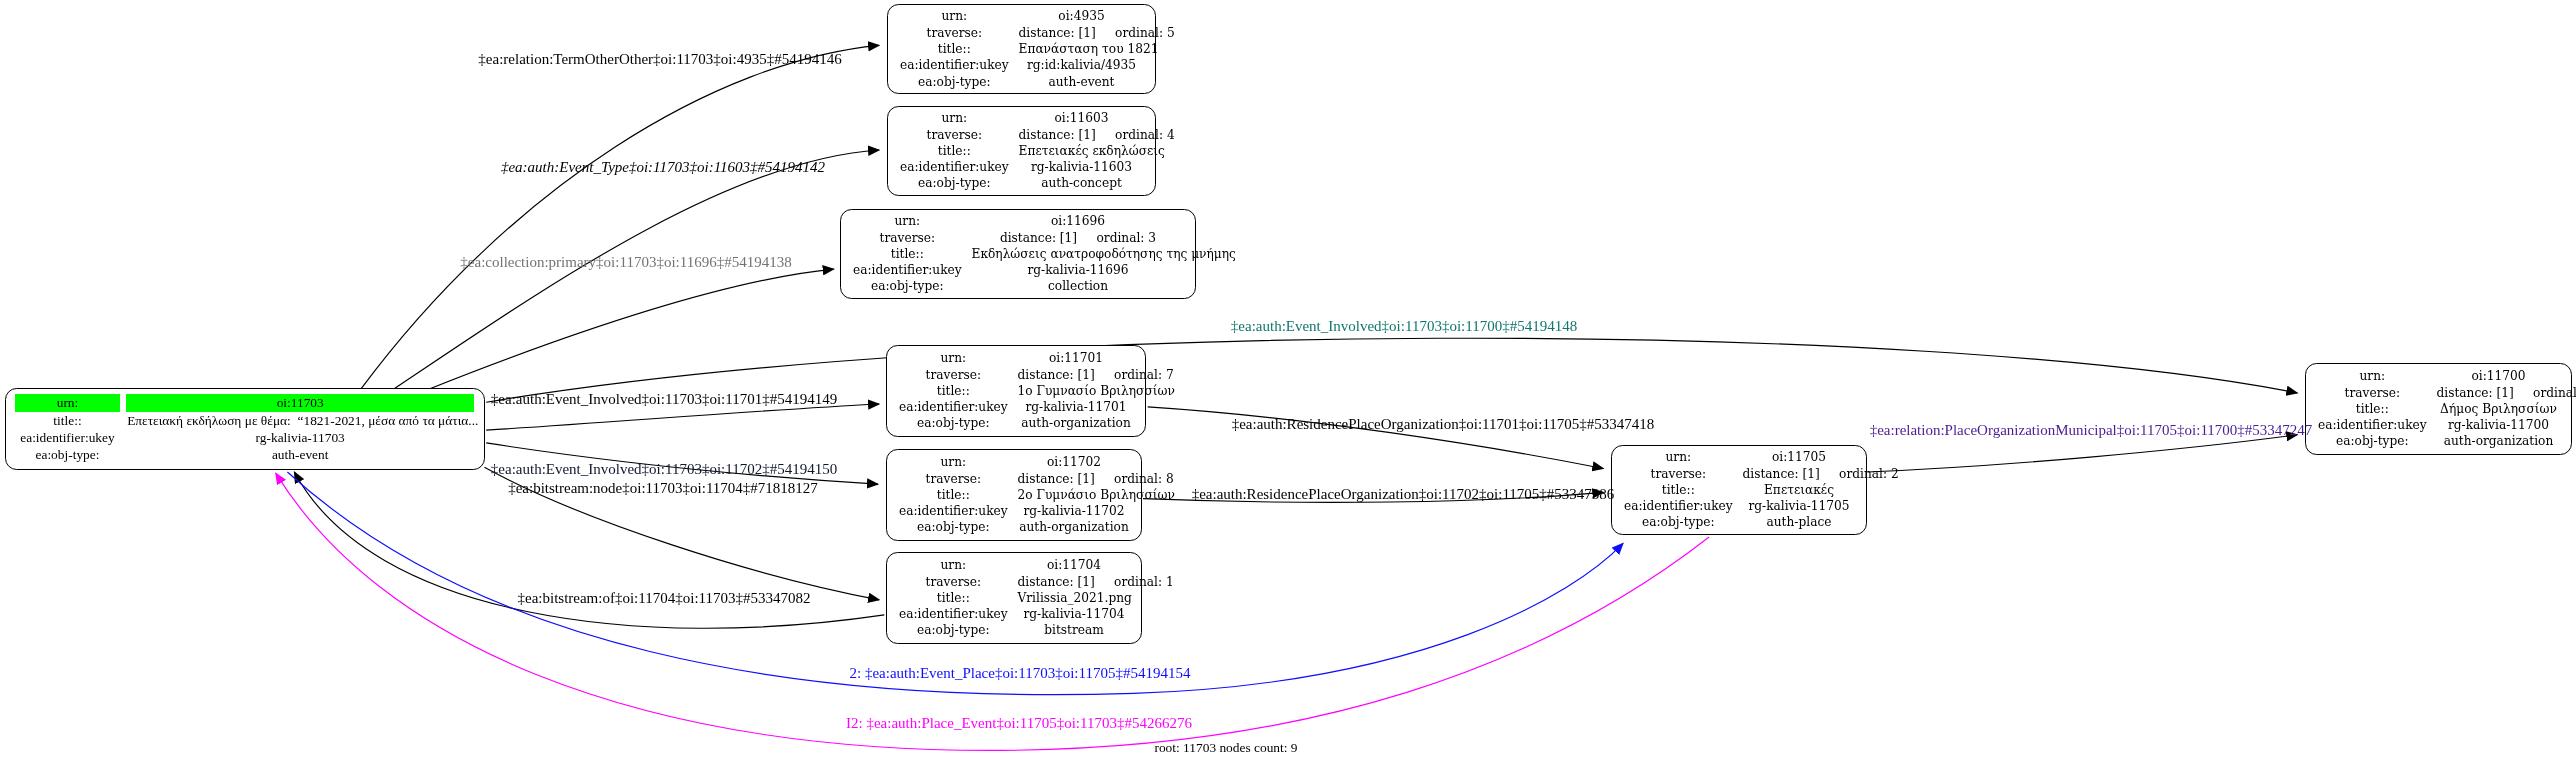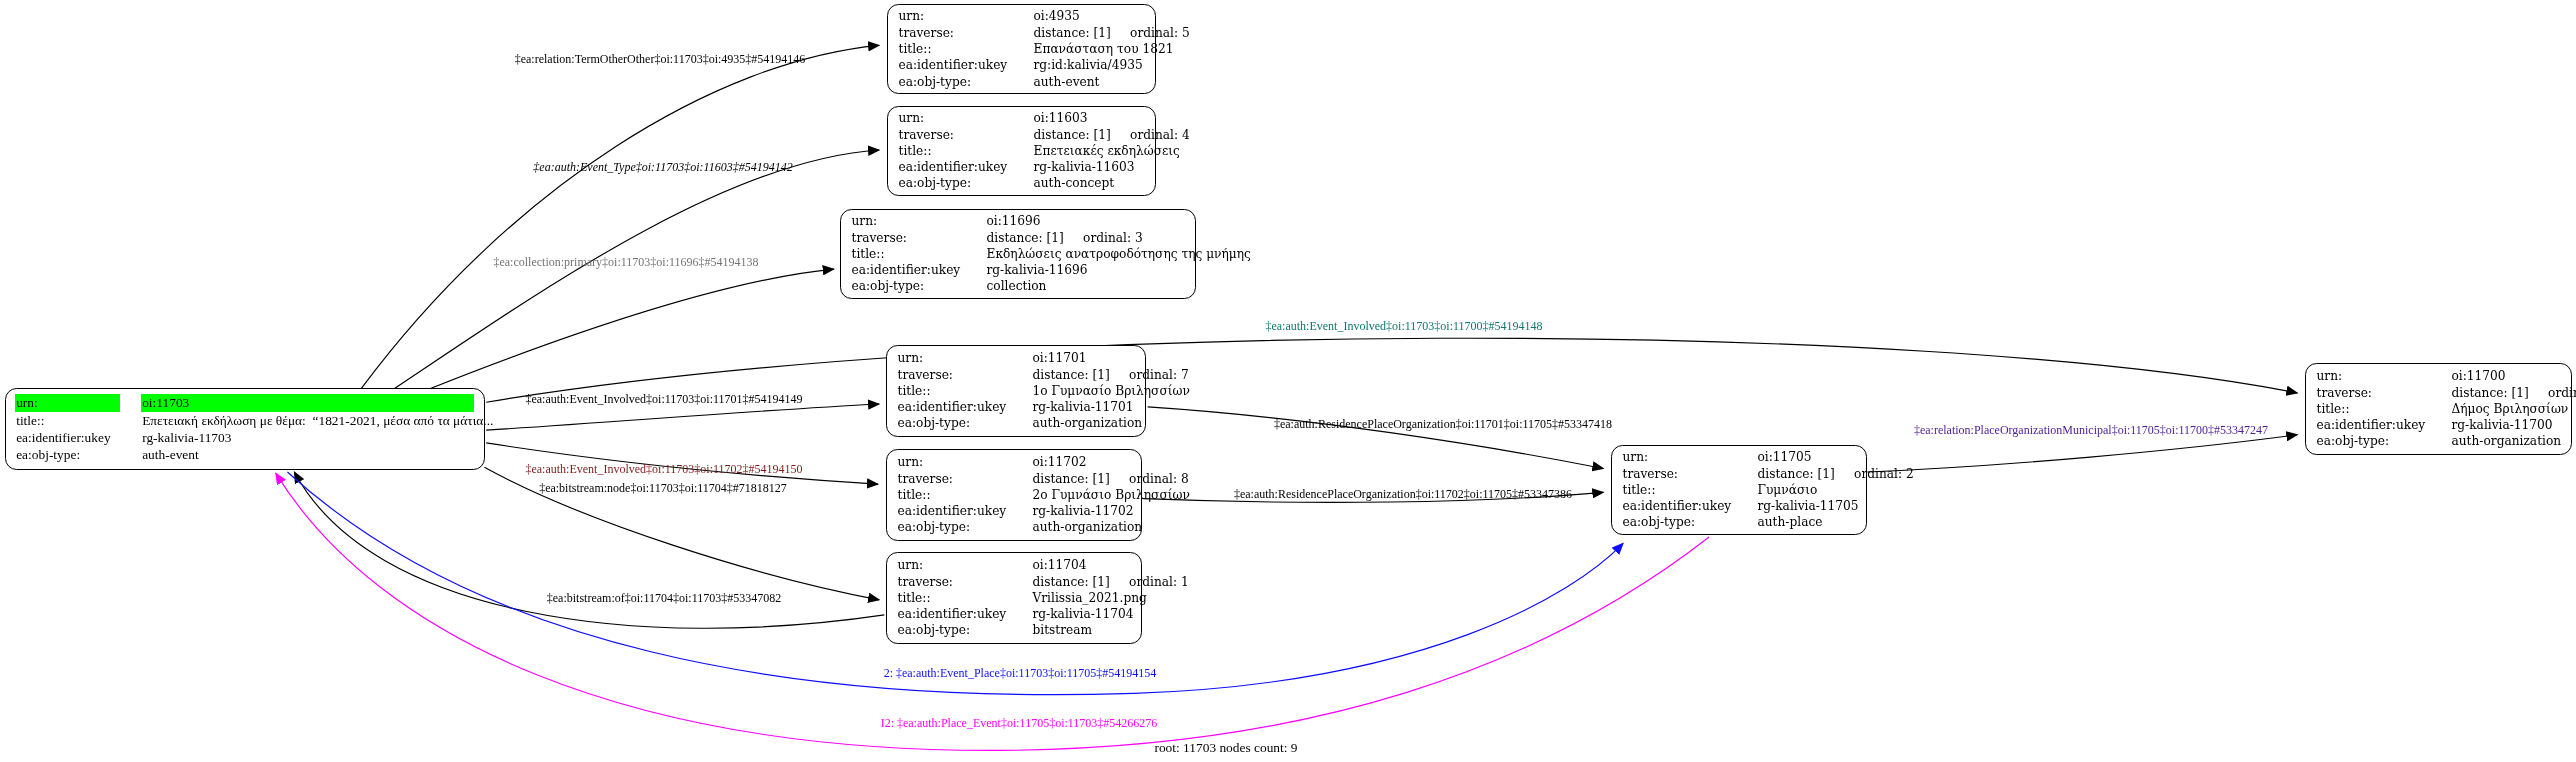--- a/index.html
+++ b/index.html
@@ -7,30 +7,30 @@
     position:relative; width:2576px; height:762px; background:#ffffff;
     font-family:"DejaVu Serif", serif; overflow:hidden;
   }
   #edge-svg { position:absolute; left:0; top:0; width:2576px; height:762px; }
   .node {
     position:absolute; background:#ffffff; border:1.2px solid #000;
     border-radius:11.6px; box-sizing:border-box; padding:5.8px 9.3px;
     display:flex; flex-direction:column; justify-content:center;
   }
   .node .row {
-    display:grid; grid-template-columns:114px 1fr; column-gap:21px;
-    font-size:12.2px; line-height:16.3px; white-space:pre;
+    display:grid; grid-template-columns:114px 1fr; column-gap:6px;
+    font-size:12.2px; line-height:16.3px; white-space:pre;text-align:center;
   }
   .node.times { font-family:"Liberation Serif", serif; }
   .node.times .row { grid-template-columns:105px 1fr; font-size:13.4px; line-height:17.4px; }
   .cell { padding:0 1.2px; }
   .row.hl .cell { background:var(--hl,#00ff00); }
   .edge-label {
     position:absolute; transform:translate(-50%,-50%);
-    font-family:"Liberation Serif", serif; font-size:12px; white-space:nowrap; color:#000;
+    font-family:"Liberation Serif", serif; font-size:15px; white-space:nowrap; color:#000;
   }
   #root-note {
     position:absolute; transform:translate(-50%,-50%);
     font-family:"Liberation Serif", serif; font-size:13.4px; white-space:nowrap; color:#000;
   }
 </style>
 </head>
 <body>
 
 <div id="canvas">
@@ -107,39 +107,39 @@
       <div class="node" style="left: 886px; top: 552px; width: 256px; height: 92px; --hl: #00ff00;">
         <div class="row"><span class="cell">urn:</span><span class="cell">oi:11704</span></div>
         <div class="row"><span class="cell">traverse:</span><span class="cell">distance: [1]     ordinal: 1</span></div>
         <div class="row"><span class="cell">title::</span><span class="cell">Vrilissia_2021.png</span></div>
         <div class="row"><span class="cell">ea:identifier:ukey</span><span class="cell">rg-kalivia-11704</span></div>
         <div class="row"><span class="cell">ea:obj-type:</span><span class="cell">bitstream</span></div>
       </div>
       <div class="node" style="left: 1611px; top: 445px; width: 256px; height: 90px; --hl: #00ff00;">
         <div class="row"><span class="cell">urn:</span><span class="cell">oi:11705</span></div>
         <div class="row"><span class="cell">traverse:</span><span class="cell">distance: [1]     ordinal: 2</span></div>
-        <div class="row"><span class="cell">title::</span><span class="cell">Γυμνάσιο</span></div>
+        <div class="row"><span class="cell">title::</span><span class="cell">Επετειακές</span></div>
         <div class="row"><span class="cell">ea:identifier:ukey</span><span class="cell">rg-kalivia-11705</span></div>
         <div class="row"><span class="cell">ea:obj-type:</span><span class="cell">auth-place</span></div>
       </div>
       <div class="node" style="left: 2305px; top: 363px; width: 267px; height: 92px; --hl: #00ff00;">
         <div class="row"><span class="cell">urn:</span><span class="cell">oi:11700</span></div>
         <div class="row"><span class="cell">traverse:</span><span class="cell">distance: [1]     ordinal: 6</span></div>
         <div class="row"><span class="cell">title::</span><span class="cell">Δήμος Βριλησσίων</span></div>
         <div class="row"><span class="cell">ea:identifier:ukey</span><span class="cell">rg-kalivia-11700</span></div>
         <div class="row"><span class="cell">ea:obj-type:</span><span class="cell">auth-organization</span></div>
       </div>
     </div>
   <div id="labels-layer">
       <div class="edge-label" style="left: 660px; top: 59px; color: rgb(0, 0, 0);">‡ea:relation:TermOtherOther‡oi:11703‡oi:4935‡#54194146</div>
       <div class="edge-label" style="left: 663px; top: 167px; color: rgb(0, 0, 0); font-style: italic;">‡ea:auth:Event_Type‡oi:11703‡oi:11603‡#54194142</div>
       <div class="edge-label" style="left: 626px; top: 262px; color: #737373;">‡ea:collection:primary‡oi:11703‡oi:11696‡#54194138</div>
       <div class="edge-label" style="left: 1404px; top: 326px; color: #0f766e; text-align: right;">‡ea:auth:Event_Involved‡oi:11703‡oi:11700‡#54194148</div>
       <div class="edge-label" style="left: 664px; top: 399px; color: rgb(0, 0, 0);">‡ea:auth:Event_Involved‡oi:11703‡oi:11701‡#54194149</div>
-      <div class="edge-label" style="left: 664px; top: 469px; color: #7f1d1d;">‡ea:auth:Event_Involved‡oi:11703‡oi:11702‡#54194150</div>
+      <div class="edge-label" style="left: 664px; top: 469px; color: #0f172a;">‡ea:auth:Event_Involved‡oi:11703‡oi:11702‡#54194150</div>
       <div class="edge-label" style="left: 663px; top: 488px; color: rgb(0, 0, 0);">‡ea:bitstream:node‡oi:11703‡oi:11704‡#71818127</div>
       <div class="edge-label" style="left: 664px; top: 598px; color: rgb(0, 0, 0);">‡ea:bitstream:of‡oi:11704‡oi:11703‡#53347082</div>
       <div class="edge-label" style="left: 1403px; top: 424px; color: rgb(0, 0, 0); margin-left: 40px;">‡ea:auth:ResidencePlaceOrganization‡oi:11701‡oi:11705‡#53347418</div>
       <div class="edge-label" style="left: 1403px; top: 494px; color: rgb(0, 0, 0);">‡ea:auth:ResidencePlaceOrganization‡oi:11702‡oi:11705‡#53347386</div>
       <div class="edge-label" style="left: 2091px; top: 430px; color: #4c1d95;">‡ea:relation:PlaceOrganizationMunicipal‡oi:11705‡oi:11700‡#53347247</div>
       <div class="edge-label" style="left: 1020px; top: 673px; color: rgb(13, 13, 255);">2: ‡ea:auth:Event_Place‡oi:11703‡oi:11705‡#54194154</div>
       <div class="edge-label" style="left: 1019px; top: 723px; color: rgb(255, 0, 255);">I2: ‡ea:auth:Place_Event‡oi:11705‡oi:11703‡#54266276</div>
     </div>
   <div id="root-note" style="left: 1226px; top: 748px;">root: 11703 nodes count: 9</div>
 </div>

